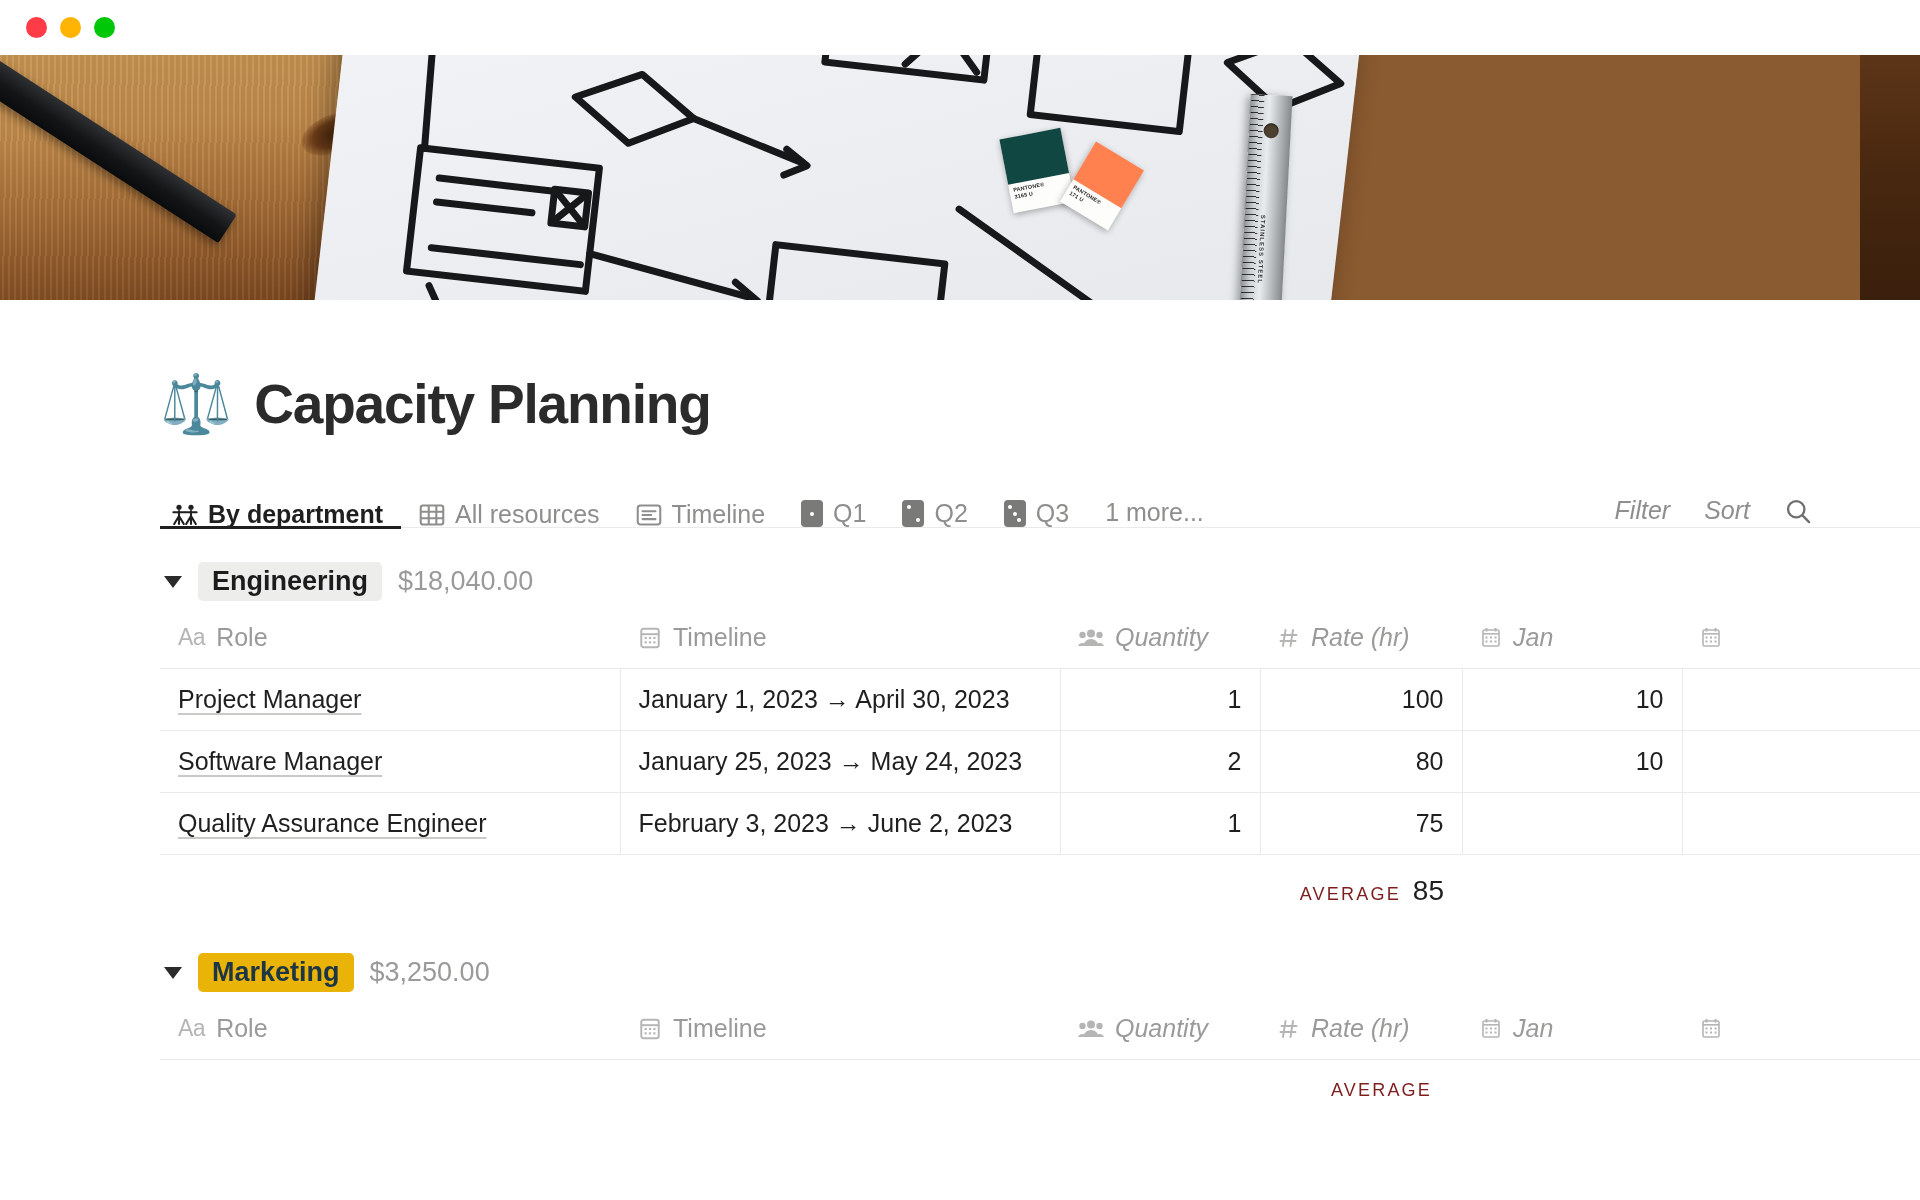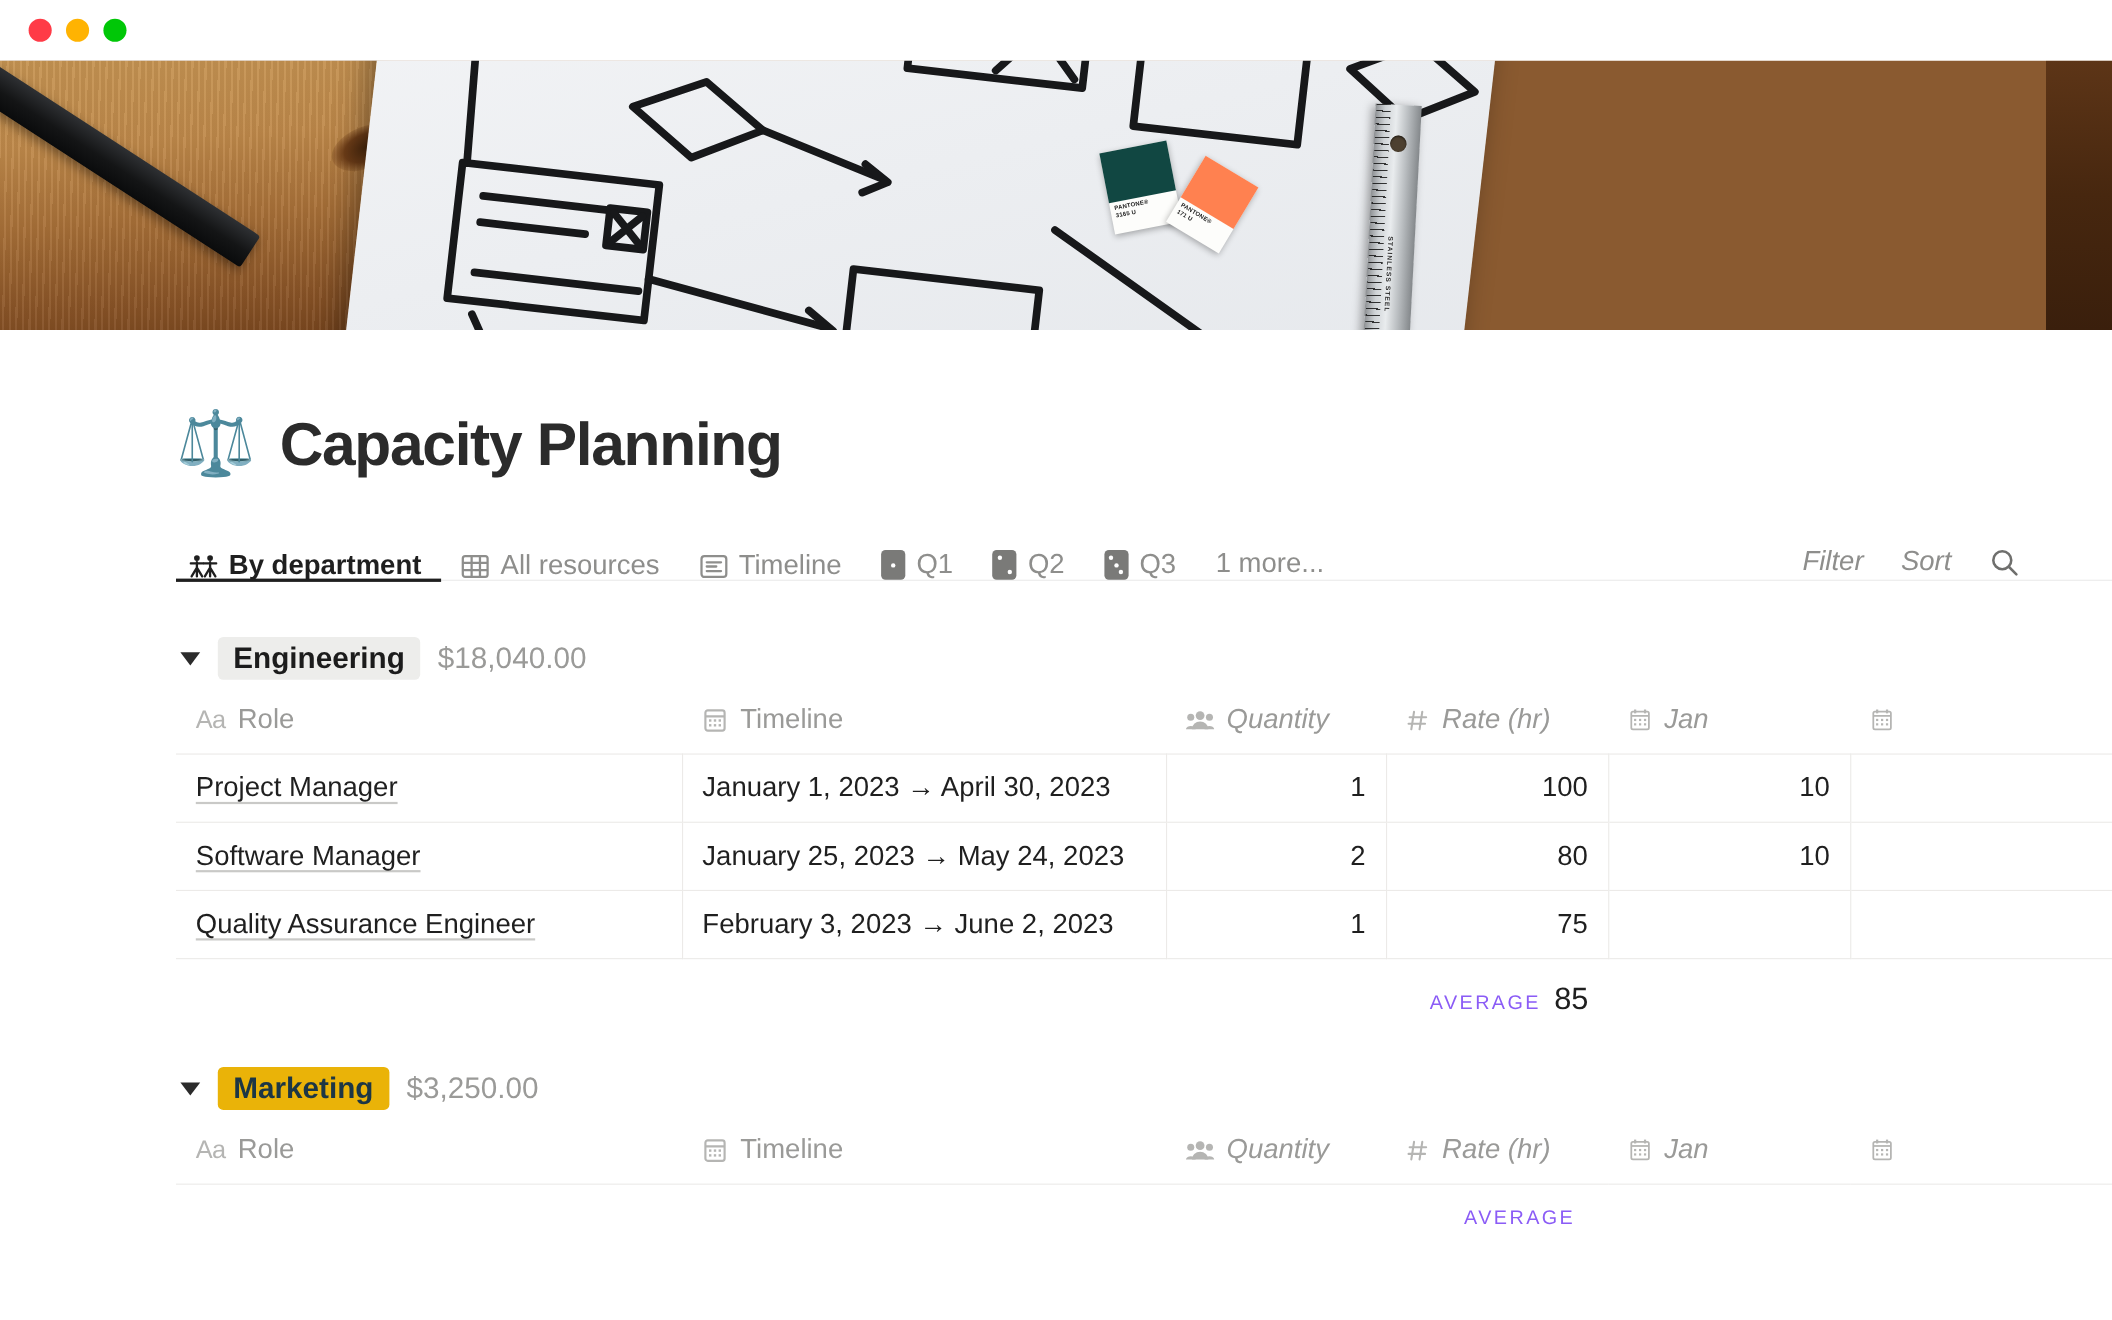--- a/index.html
+++ b/index.html
@@ -141,21 +141,21 @@
   }
   .title-emoji { font-size: 58px; line-height: 1; user-select: none; }
   .title-text {
     font-size: 55px; font-weight: 700; color: #2b2b2b;
     letter-spacing: -1.2px;
   }
 
   
   .tabbar {
     display: flex; align-items: flex-end;
-    margin-top: 36px; padding-right: 84px;
+    margin-top: 36px; padding-right: 108px;
     border-bottom: 1.5px solid #eaeaea;
     height: 56px;
     gap: 32px;
   }
   .tabs { display: flex; align-items: flex-end; gap: 0; flex: 1; }
   .tab {
     display: flex; align-items: center; gap: 10px;
     padding: 0 18px 13px 18px;
     font-size: 25px; color: #8e8e8c; cursor: pointer;
     height: 100%; align-items: center; padding-bottom: 0;
@@ -174,21 +174,21 @@
   .tb-btn { font-size: 25px; color: #8e8e8c; cursor: pointer; font-style: italic; }
 
   
   .dice {
     width: 22px; height: 27px; border-radius: 4px; background: #7a7a78;
     position: relative; display: inline-block;
   }
   .pip { position: absolute; width: 4px; height: 4px; border-radius: 50%; background: #fff; }
 
   
-  .group { margin-top: 51px; }
+  .group { margin-top: 34px; }
   .group-head { display: flex; align-items: center; gap: 16px; padding-left: 0; }
   .caret {
     width: 0; height: 0; margin-left: 4px;
     border-left: 9px solid transparent; border-right: 9px solid transparent;
     border-top: 12px solid #2b2b2b; cursor: pointer;
   }
   .group-badge {
     font-size: 27px; font-weight: 600; color: #1c1c1c;
     padding: 4px 14px; border-radius: 5px; background: #ededeb;
   }
@@ -219,21 +219,21 @@
   }
   .tbl tr td:first-child { border-left: none; padding-left: 18px; }
   .tbl td.num { text-align: right; }
   .role-link { text-decoration: underline; text-decoration-color: #c9c9c7; text-underline-offset: 5px; cursor: pointer; }
   .tbl tr.last td { border-bottom: 1.5px solid #eceae8; }
 
   .agg-row td { border: none; padding-top: 20px; height: auto; }
   .agg {
     display: flex; align-items: baseline; justify-content: flex-end; gap: 12px;
   }
-  .agg-label { font-size: 18px; letter-spacing: 2.2px; color: #8b5cf6; }
+  .agg-label { font-size: 18px; letter-spacing: 2.2px; color: #7f1d1d; }
   .agg-value { font-size: 28px; color: #1f1f1f; }
 
   
   .ico { display: inline-flex; align-items: center; justify-content: center; }
   .aa { font-size: 23px; color: #b5b5b3; letter-spacing: -.5px; }
 </style>
 </head>
 <body>
 
 <div class="titlebar">

